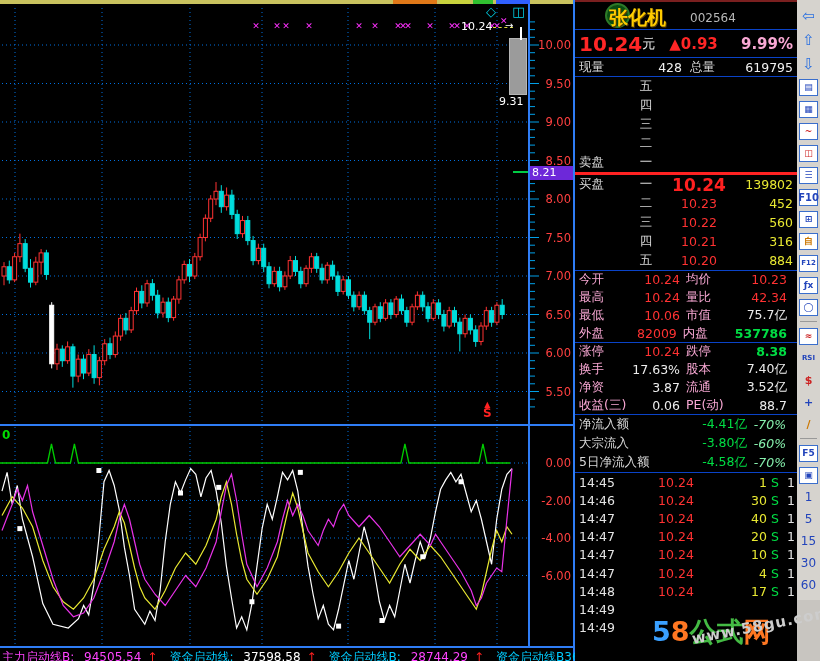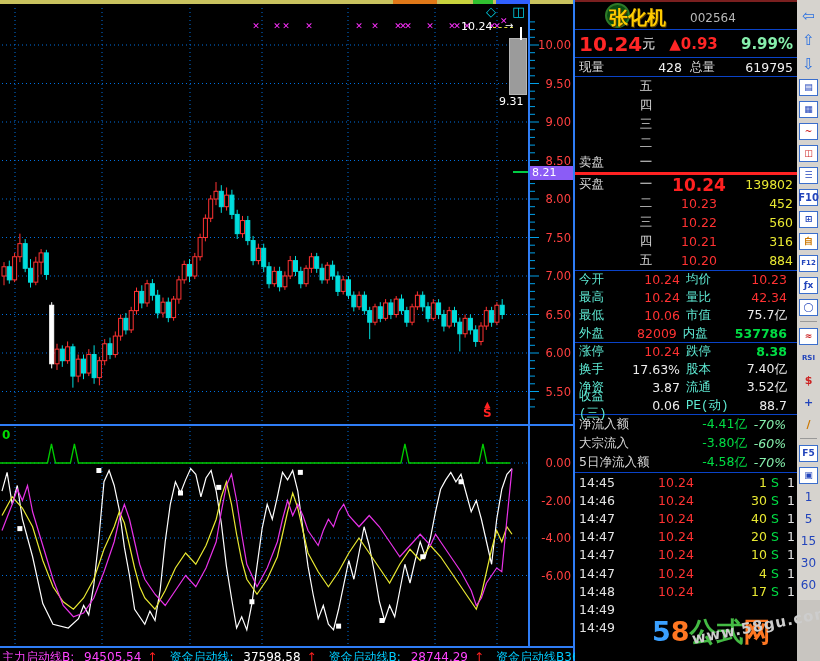--- a/index.html
+++ b/index.html
@@ -9,21 +9,21 @@
   
   .topbar{position:absolute;left:0;top:0;width:575px;height:4px;background:#c9c25e;}
   .topbar .seg{position:absolute;top:0;height:4px;}
   
   #main-chart{position:absolute;left:0;top:0;}
   #ind-chart{position:absolute;left:0;top:425px;}
   
   .bl{position:absolute;background:#2f7df6;}
   
   .tag{position:absolute;font-size:11px;line-height:11px;color:#fff;}
-  .cursor-badge{position:absolute;left:529px;top:166px;width:45px;height:14px;background:#8b5cf6;
+  .cursor-badge{position:absolute;left:529px;top:166px;width:45px;height:14px;background:#6d28d9;
     color:#fff;font-size:11px;line-height:14px;padding-left:3px;}
   .green-dash{position:absolute;left:513px;top:171px;width:15px;height:2px;background:#00cc44;}
   .graybar{position:absolute;left:509px;top:38px;width:18px;height:57px;background:#9b9b9b;border:1px solid #b5b5b5;}
   .wick{position:absolute;left:520px;top:27px;width:2px;height:13px;background:#fff;}
   .ydash{position:absolute;left:493px;top:27px;width:20px;height:0;border-top:1px dashed #dddd33;}
   .chart-icons{position:absolute;left:486px;top:4px;color:#00d8ee;font-size:13px;letter-spacing:6px;}
   .sig-s{position:absolute;left:483px;top:400px;color:#ff2222;font-weight:bold;text-align:center;
     font-size:12px;line-height:9px;}
   .sig-s .arr{font-size:8px;display:block;}
   .mark-x{position:absolute;color:#ff30ff;font-size:9px;font-weight:bold;line-height:8px;}
@@ -39,34 +39,34 @@
   .rp-title{position:relative;height:28px;border-bottom:1px solid #0a43c8;}
   .logo-circle{position:absolute;left:30px;top:1px;width:25px;height:25px;border-radius:50%;
     background:#0a4d12;border:2px solid #2d7a28;}
   .stock-name{position:absolute;left:34px;top:3px;font-size:19px;font-weight:bold;color:#ffcc00;
     text-shadow:1px 1px 0 #5a3c00;}
   .stock-code{position:absolute;left:115px;top:9px;font-size:12px;color:#b8b8b8;}
   .rp-price{height:28px;display:flex;align-items:center;border-bottom:1px solid #0a43c8;padding:0 4px;}
   .big-price{color:#ff2626;font-size:20px;font-weight:bold;}
   .unit{color:#e8e8e8;font-size:13px;margin-right:14px;}
   .chg{color:#ff2626;font-size:15px;font-weight:bold;}
-  .pct{color:#86efac;font-size:15px;font-weight:bold;margin-left:auto;}
+  .pct{color:#f9a8d4;font-size:15px;font-weight:bold;margin-left:auto;}
   .rp-vol{height:19px;display:flex;align-items:center;padding:0 4px;border-bottom:1px solid #0a43c8;}
   .rp-vol .lab{color:#d8d8d8;font-family:Liberation Mono, monospace;}
   .rp-vol .val{flex:1;text-align:right;color:#f0f0f0;margin-right:8px;}
   .rp-vol .val2{flex:1;text-align:right;color:#f0f0f0;}
   .lvl-row{height:19px;display:flex;align-items:center;padding:0 4px;}
   .lvl-row .side{width:42px;color:#d8d8d8;}
   .lvl-row .num{width:22px;color:#d8d8d8;text-align:center;margin-left:14px;}
   .lvl-row .price{flex:1;text-align:center;color:#ff3232;}
   .lvl-row .price.big{font-size:17px;font-weight:bold;color:#ff2020;}
   .lvl-row .vol{width:52px;text-align:right;color:#e8e832;}
   .redline{height:3px;background:#ff2222;margin:0;}
   .info-row{height:18px;display:flex;align-items:center;padding:0 4px;}
-  .info-row .l{width:52px;color:#5eead4;font-family:Liberation Mono, monospace;}
+  .info-row .l{width:52px;color:#f9a8d4;}
   .info-row .v{flex:1;text-align:right;padding-right:6px;}
   .c-red{color:#ff3232;}.c-green{color:#00dd44;font-weight:bold;}.c-white{color:#ececec;}
   .sep{border-top:1px solid #0a43c8;}
   .ff-row{height:19px;display:flex;align-items:center;padding:0 4px;}
   .ff-row .l{flex:1;color:#d8d8d8;}
   .ff-row .v{color:#00dd44;text-align:right;}
   .ff-row .p{width:46px;color:#86efac;text-align:center;font-style:italic;}
   .tick-row{height:18.2px;display:flex;align-items:center;padding:0 2px 0 4px;}
   .tick-row .t{width:40px;color:#e4e4e4;}
   .tick-row .pr{flex:1;text-align:center;color:#ff3232;}

